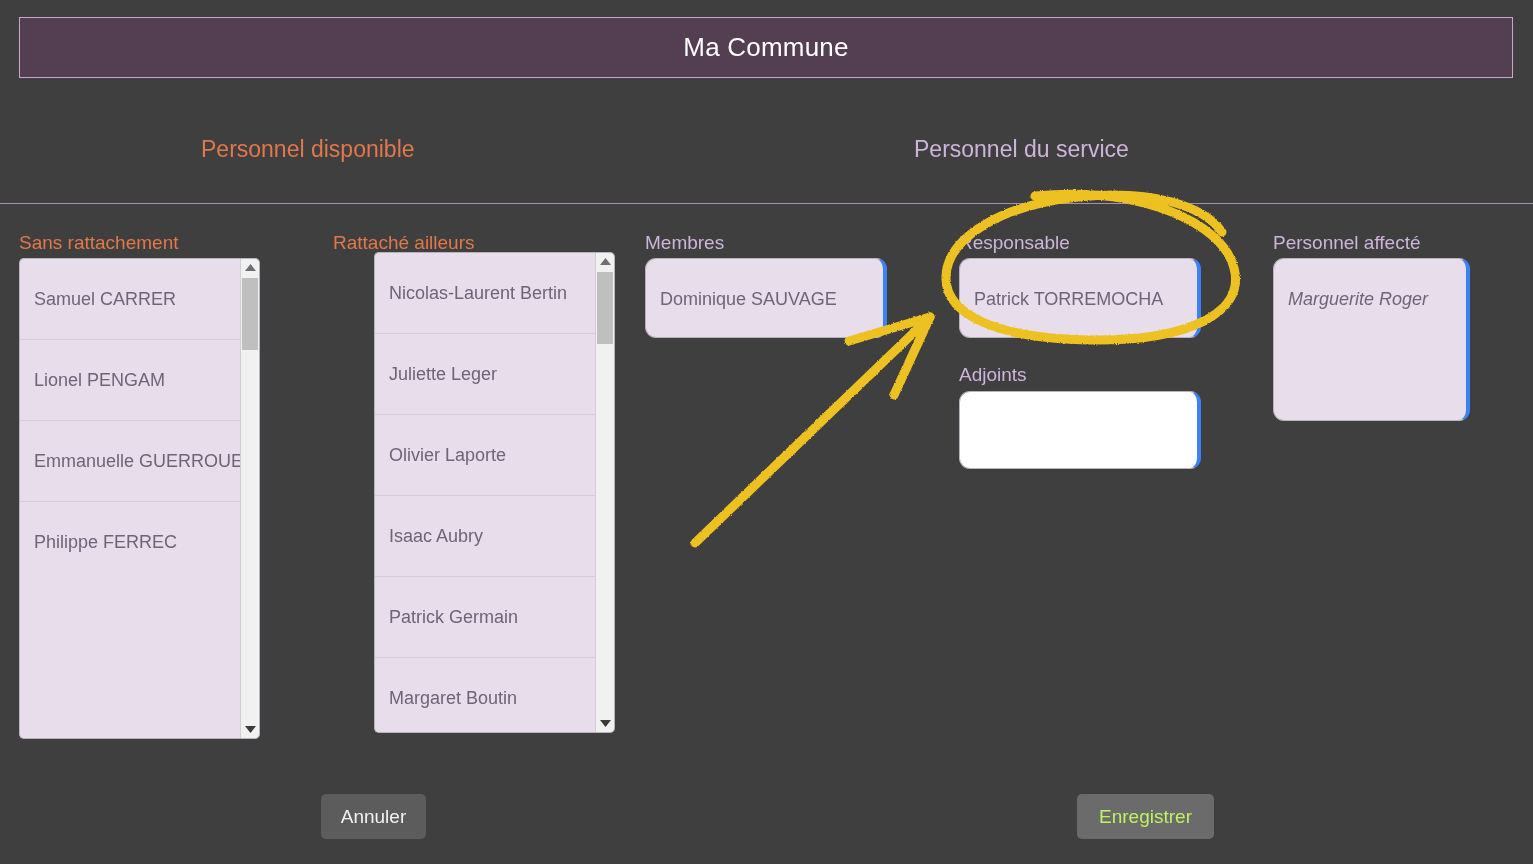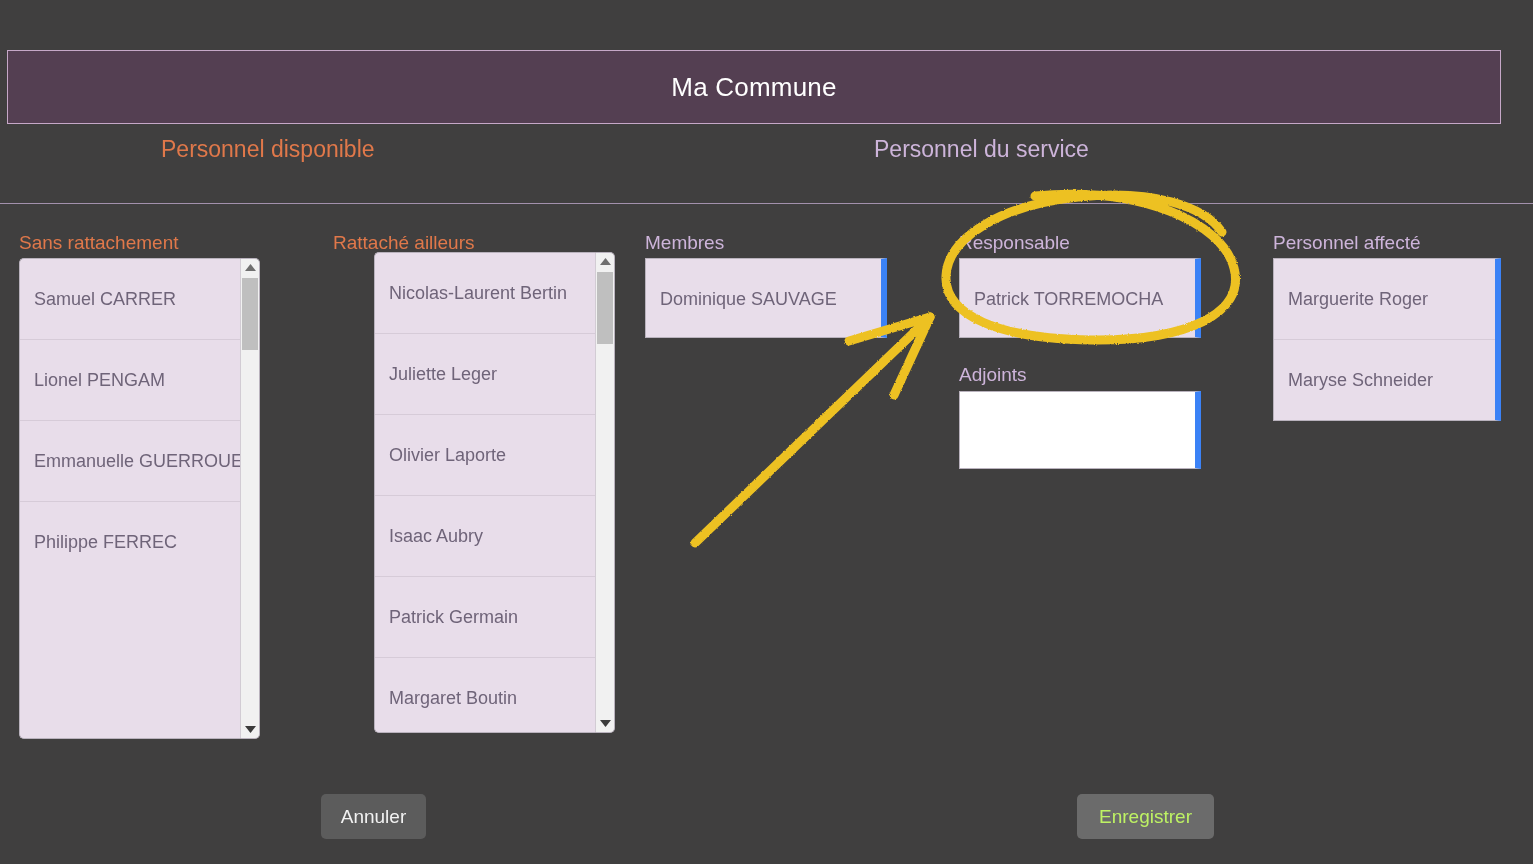--- a/index.html
+++ b/index.html
@@ -12,44 +12,44 @@
     height: 864px;
     position: relative;
     overflow: hidden;
     font-family: "Liberation Sans", "DejaVu Sans", sans-serif;
     -webkit-font-smoothing: antialiased;
   }
 
   
   .titlebar {
     position: absolute;
-    left: 7px;
+    left: 19px;
     top: 17px;
     width: 1494px;
-    height: 74px;
+    height: 61px;
     box-sizing: border-box;
     background: #543f52;
     border: 1px solid #c6a8c8;
     display: flex;
     align-items: center;
     justify-content: center;
-    margin-top: 33px;
   }
   .titlebar-text {
     color: #ffffff;
     font-size: 26px;
     letter-spacing: 0.2px;
     font-weight: 400;
   }
 
   
   .section-head {
     position: absolute;
     font-size: 23px;
     white-space: nowrap;
+    margin-left: 40px;
   }
   #sec-dispo { left: 161px; top: 136px; color: #e0784a; }
   #sec-service { left: 874px; top: 136px; color: #cdb4da; }
 
   .hrule {
     position: absolute;
     left: 0;
     top: 203px;
     width: 1533px;
     height: 1px;
@@ -74,22 +74,22 @@
   .listbox {
     background: #e8ddea;
     border: 1px solid #b9b2bd;
     border-right: none;
     border-radius: 5px 0 0 5px;
     overflow: hidden;
     box-sizing: border-box;
     position: relative;
   }
   .listbox.plain {
-    border-right: 6px solid #3b82f6;
-    border-radius: 0;
+    border-right: 4px solid #3b82f6;
+    border-radius: 11px;
   }
   .listbox.white {
     background: #ffffff;
   }
   .list-item {
     height: 81px;
     line-height: 81px;
     padding: 0 0 0 14px;
     font-size: 18px;
     color: #6f6479;
@@ -246,23 +246,22 @@
 
 <div class="col-label lav" style="left:959px; top:364px;">Adjoints</div>
 
 <div class="listwrap box-single" style="left:959px; top:391px;">
   <div class="listbox plain white" style="width:242px; height:78px;"></div>
 </div>
 
 <div class="col-label lav" style="left:1273px; top:232px;">Personnel affecté</div>
 
 <div class="listwrap" style="left:1273px; top:258px;">
-  <div class="listbox plain" style="width:228px; height:163px;">
+  <div class="listbox plain" style="width:197px; height:163px;font-style:italic;">
     <div class="list-item">Marguerite Roger</div>
-    <div class="list-item">Maryse Schneider</div>
   </div>
 </div>
 
 <button class="btn" id="btn-cancel">Annuler</button>
 <button class="btn" id="btn-save">Enregistrer</button>
 
 <svg id="annotation" viewBox="0 0 1533 864" xmlns="http://www.w3.org/2000/svg">
   <defs>
     <filter id="rough" x="-20%" y="-20%" width="140%" height="140%">
       <feTurbulence type="fractalNoise" baseFrequency="0.85" numOctaves="3" seed="7" result="noise"></feTurbulence>

